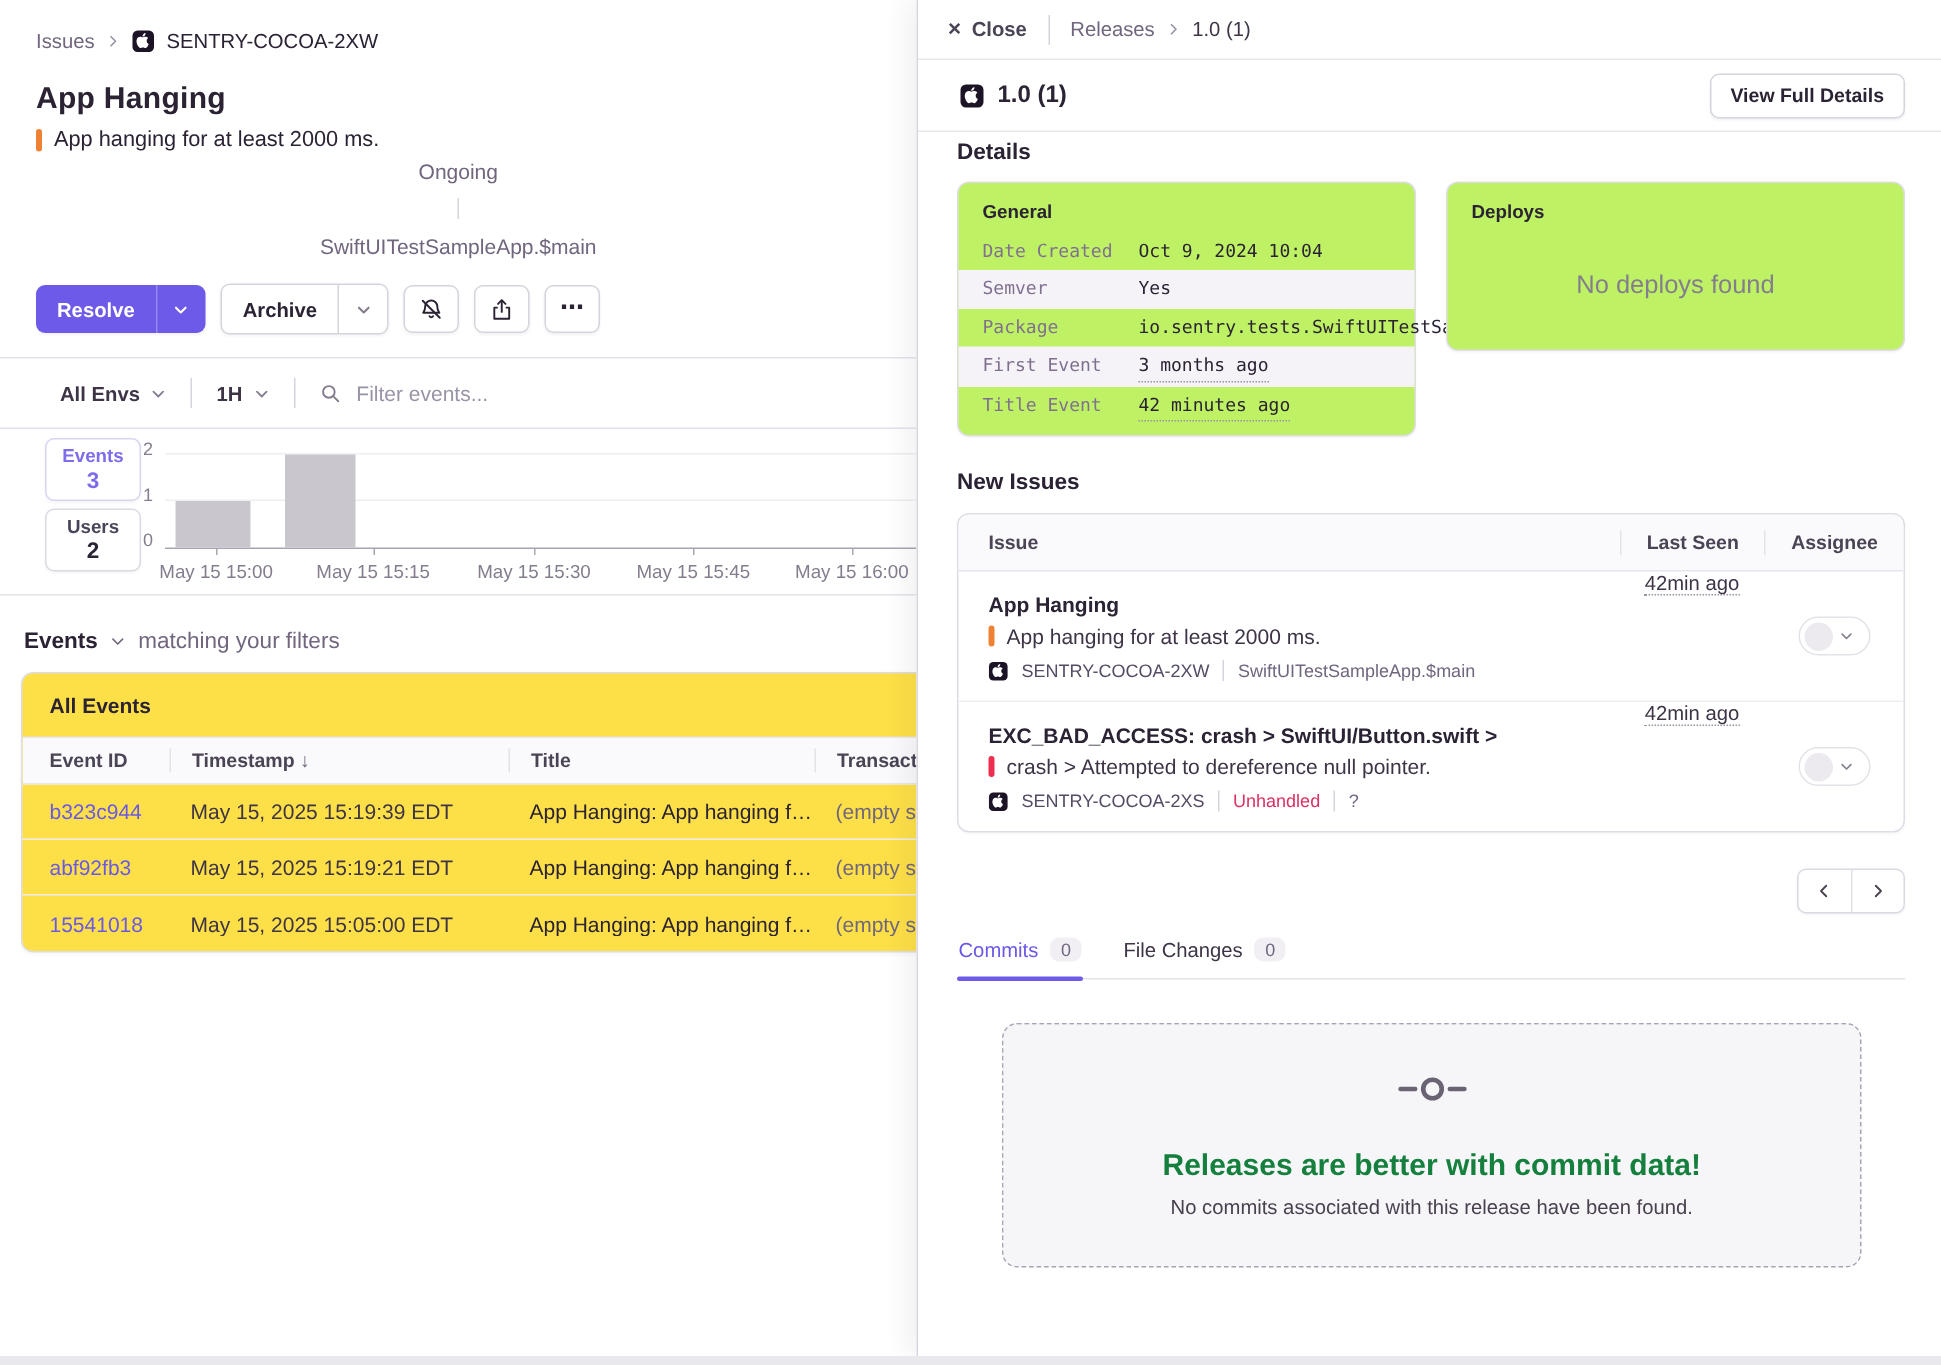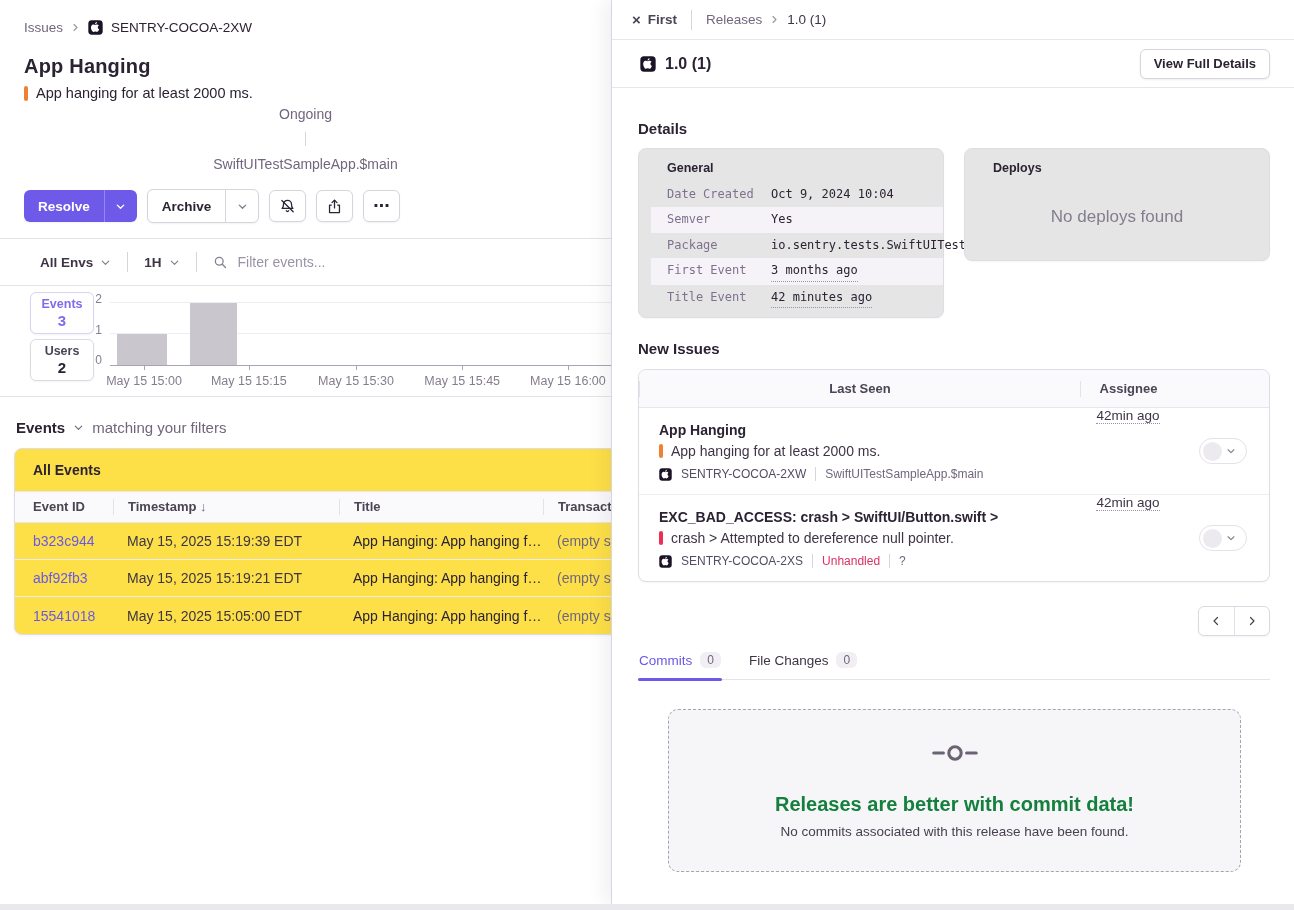--- a/index.html
+++ b/index.html
@@ -84,23 +84,23 @@
   .close-x { font-size:15px; color:#4a4455; line-height:1; }
   .drawer-crumbs { display:flex; align-items:center; gap:8px; font-size:13.5px; color:#71667e; }
   .drawer-crumbs .dark { color:#3e3446; }
   .drawer-titlerow { height:48px; border-bottom:1px solid #e8e5ec; display:flex; align-items:center; padding:0 24px 0 28px; gap:9px; }
   .drawer-title { font-size:16px; font-weight:700; color:#2b2233; }
   .spacer { flex:1; }
   .vfd-btn { height:30px; padding:0 13px; background:#fff; border:1px solid #d8d4de; border-radius:6px; font-size:13px; font-weight:700; color:#2b2233; box-shadow:0 1px 2px rgba(43,34,51,.08); display:flex; align-items:center; cursor:pointer; }
 
   .drawer-body { padding:0 24px 0 26px; }
   .section-h { font-size:15px; font-weight:700; color:#2b2233; }
-  .details-h { margin-top:32px; }
+  .details-h { margin-top:5px; }
   .cards-row { display:flex; gap:20px; margin-top:11px; align-items:flex-start; }
-  .gcard { border:1px solid #e0dce6; border-radius:8px; background:#e5e5e5; box-shadow:0 1px 2px rgba(43,34,51,.04);padding-left:12px; }
+  .gcard { border:1px solid #e0dce6; border-radius:8px; background:#bef264; box-shadow:0 1px 2px rgba(43,34,51,.04); }
   .general-card { width:306px; padding-bottom:6px; }
   .gcard-title { font-size:12.5px; font-weight:700; color:#2b2233; padding:12px 16px 7px 16px; }
   .kv-row { display:grid; grid-template-columns:104px 1fr; padding:3px 16px; font-size:12px; line-height:1.62; }
   .kv-row.shaded { background:#f5f3f8; }
   .kv-key { color:#80708f; }
   .kv-val { color:#2b2233; }
   .dotted-u { border-bottom:1px dotted #9b92a6; align-self:start; width:fit-content; }
   .kv-link { color:#6A58E6; cursor:pointer; }
   .deploys-card { width:307px; height:113px; position:relative; }
   .deploys-empty { position:absolute; left:0; right:0; top:58px; text-align:center; font-size:17px; color:#847d8e; }
@@ -322,21 +322,21 @@
       <div class="cell-tx">(empty string)</div>
     </div>
   </div>
 </section>
 
 <aside class="drawer">
 
   <div class="drawer-topbar">
     <div class="close-btn">
       <span class="close-x">×</span>
-      <span>First</span>
+      <span>Close</span>
     </div>
     <span class="vpipe" style="height:20px"></span>
     <div class="drawer-crumbs">
       <span>Releases</span>
       <span>
           <svg width="9" height="9" viewBox="0 0 24 24" fill="none" stroke="#9a93a5" stroke-width="3" stroke-linecap="round" stroke-linejoin="round">
             <path d="M8 4l8 8-8 8"></path>
           </svg>
         </span>
       <span class="dark">1.0 (1)</span>
@@ -386,20 +386,21 @@
       <div class="gcard deploys-card">
         <div class="gcard-title">Deploys</div>
         <div class="deploys-empty">No deploys found</div>
       </div>
     </div>
 
     <div class="section-h newissues-h">New Issues</div>
 
     <div class="issues-card">
       <div class="igrid issues-header">
+        <div class="hcell">Issue</div>
         <div class="hcell2">Last Seen</div>
         <div class="hcell2">Assignee</div>
       </div>
 
       <div class="igrid issue-row">
         <div class="issue-main">
           <div class="issue-title-txt">App Hanging</div>
           <div class="issue-sub">
             <span class="level-bar level-orange"></span>
             <span>App hanging for at least 2000 ms.</span>

